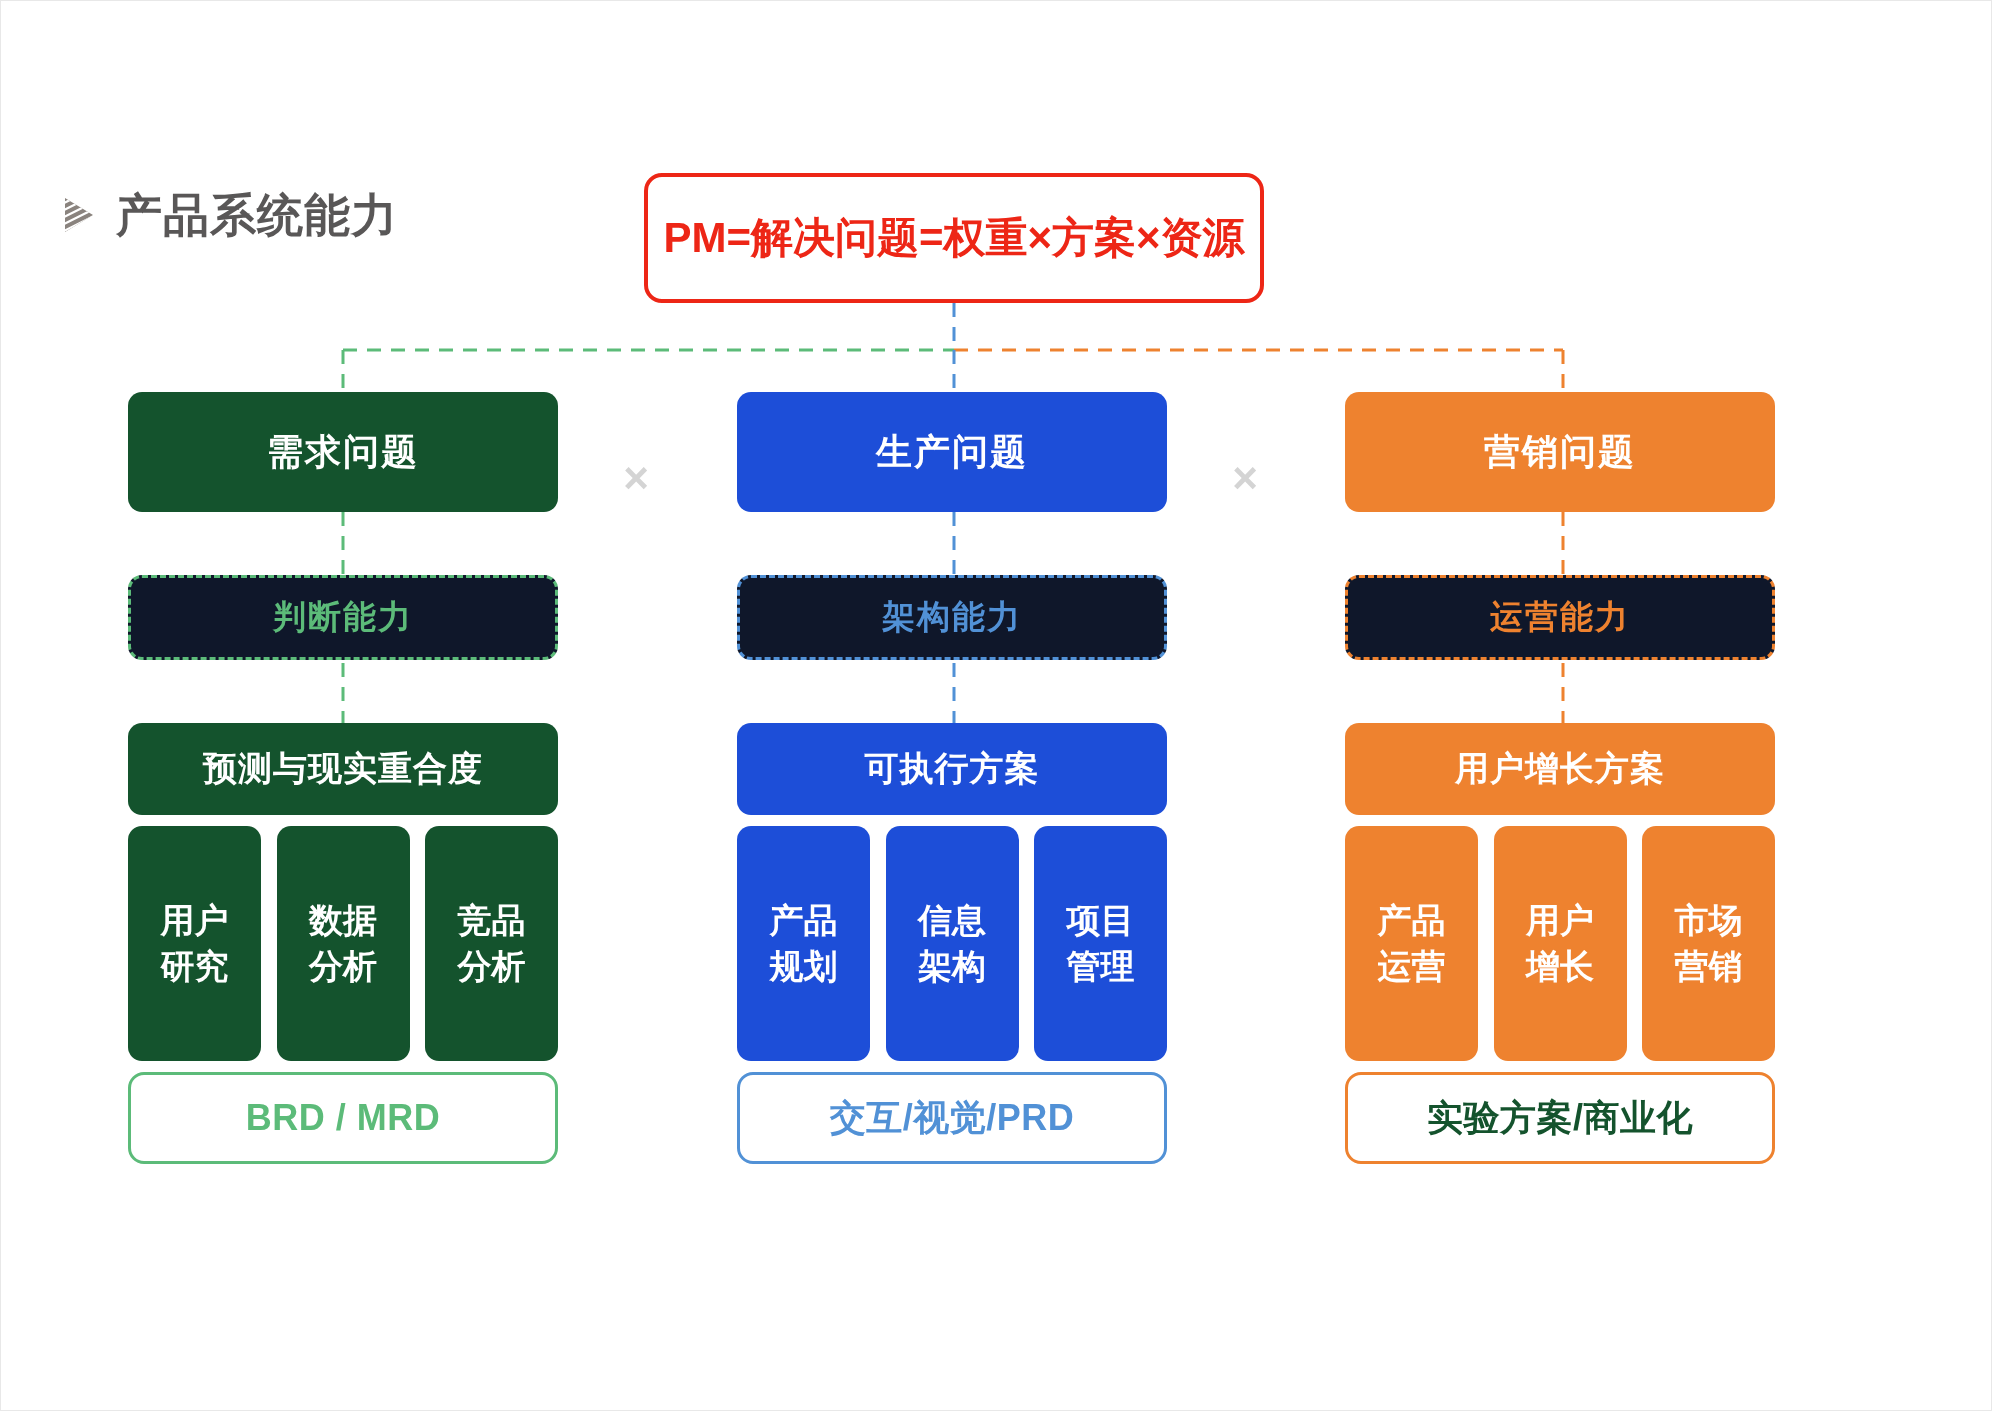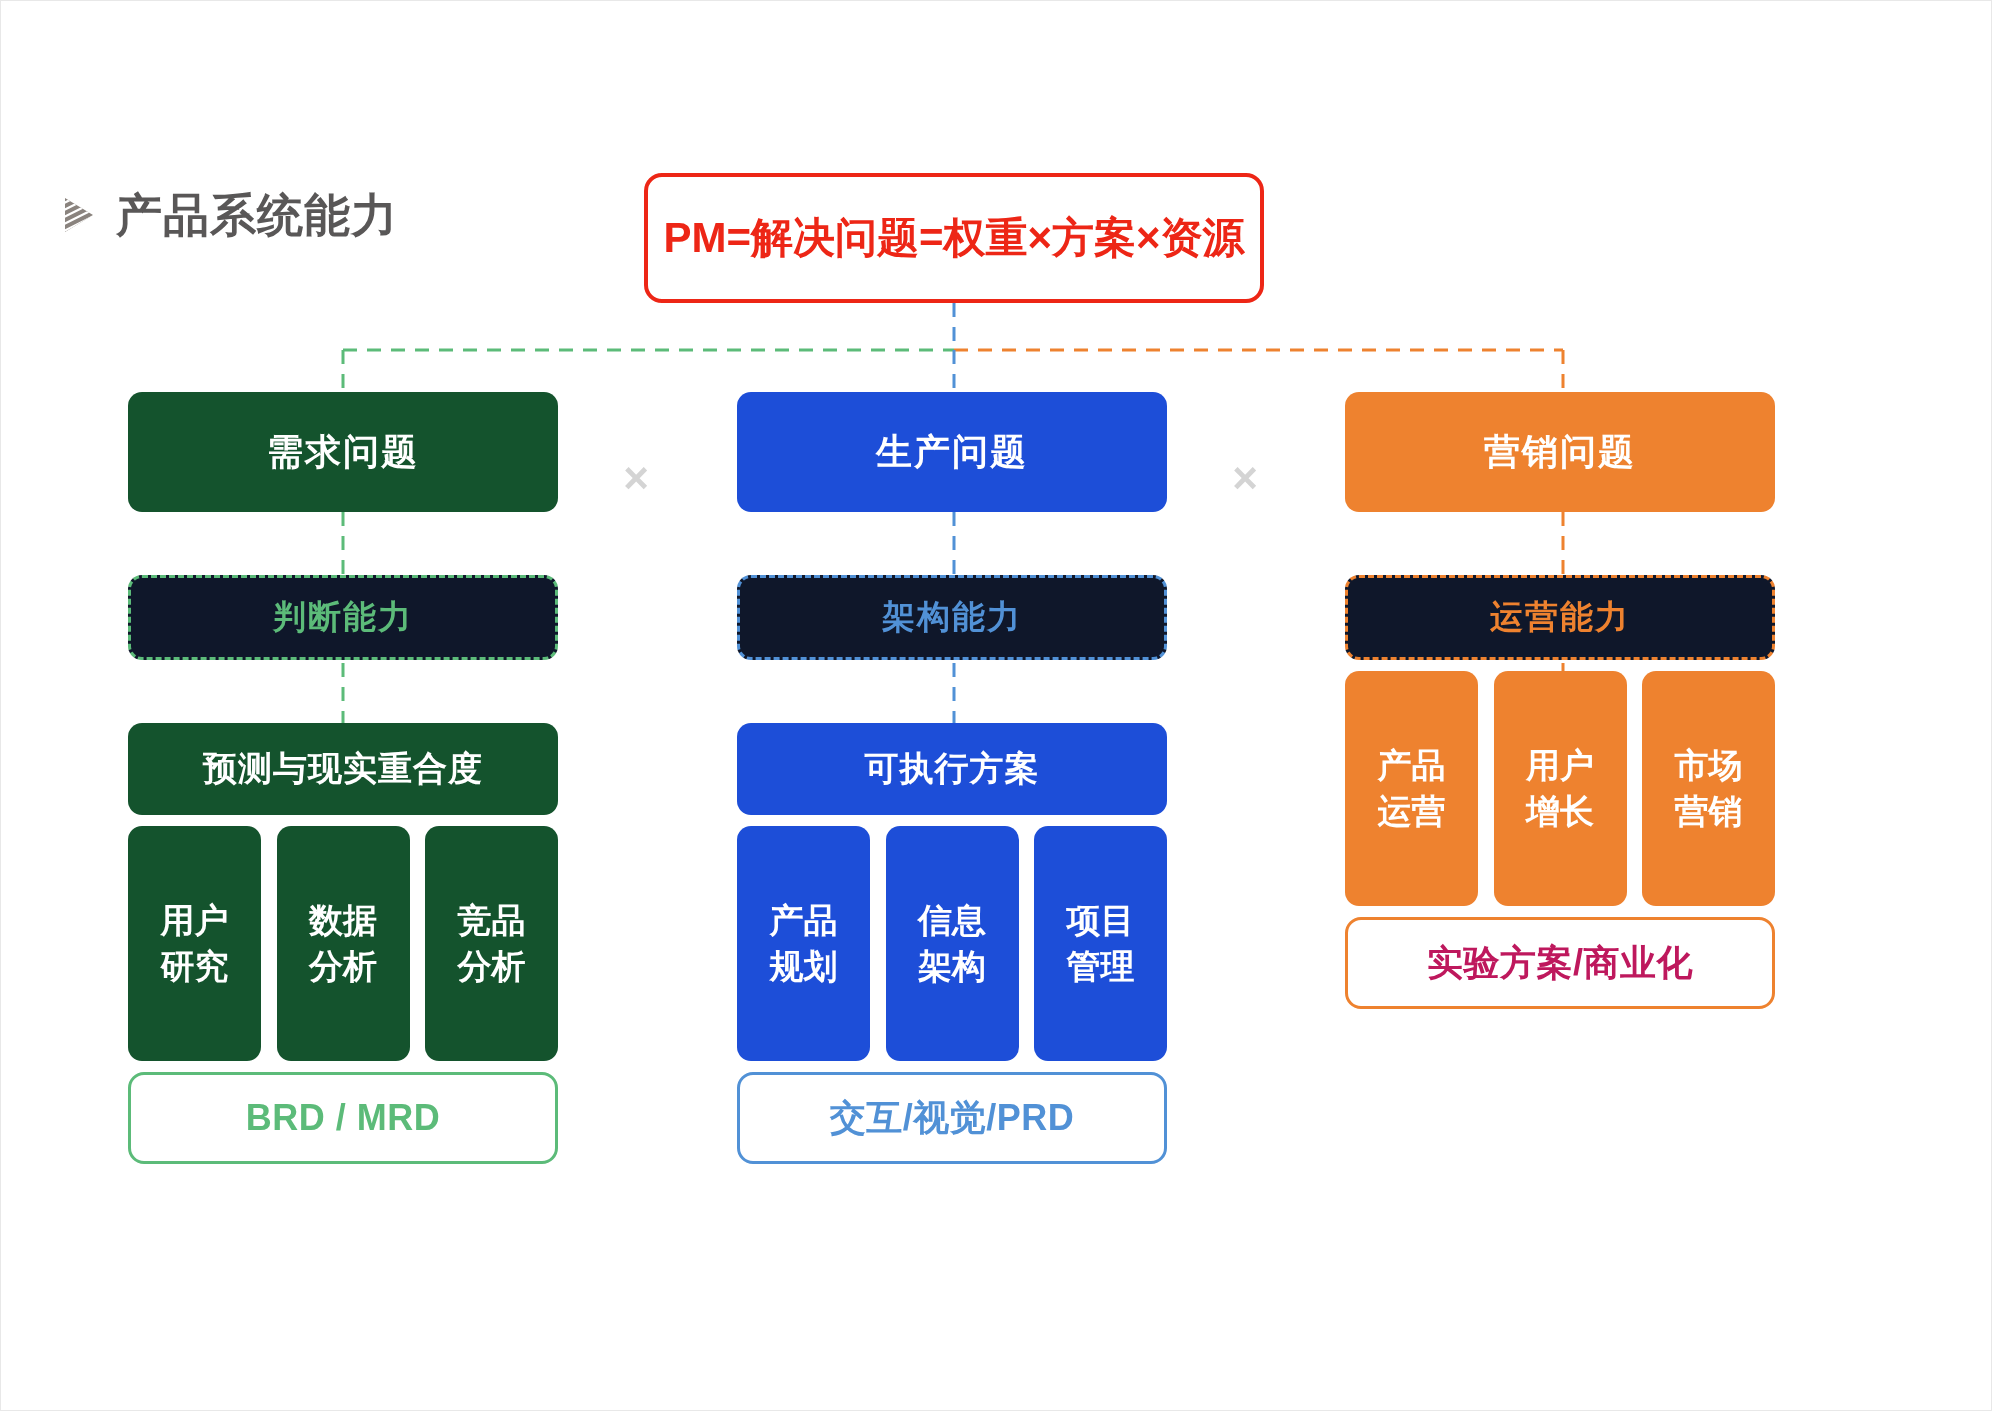--- a/index.html
+++ b/index.html
@@ -175,21 +175,21 @@
   .t-blue .outcome-box,
   .t-blue .pill { background: #1d4ed8; }
   .t-blue .cap-box { border: 3px dashed #5191D6; color: #5191D6; }
   .t-blue .deliver-box { border: 3px solid #5191D6; color: #5191D6; }
 
   
   .t-orange .problem-box,
   .t-orange .outcome-box,
   .t-orange .pill { background: #EE822F; }
   .t-orange .cap-box { border: 3px dashed #EE822F; color: #EE822F; }
-  .t-orange .deliver-box { border: 3px solid #EE822F; color: #be185d; }
+  .t-orange .deliver-box { border: 3px solid #EE822F; color: #14532d; }
 
   
   .multiply {
     position: absolute;
     top: 455px;
     width: 46px;
     height: 46px;
     color: #D4D4D4;
     font-size: 44px;
     font-weight: bold;
@@ -302,20 +302,21 @@
         <span>项目</span>
         <span>管理</span>
       </div>
     </div>
     <div class="deliver-box">交互/视觉/PRD</div>
   </div>
 
   <div class="column col-3 t-orange">
     <div class="problem-box">营销问题</div>
     <div class="cap-box">运营能力</div>
+    <div class="outcome-box">用户增长方案</div>
     <div class="pill-row">
       <div class="pill">
         <span>产品</span>
         <span>运营</span>
       </div>
       <div class="pill">
         <span>用户</span>
         <span>增长</span>
       </div>
       <div class="pill">

